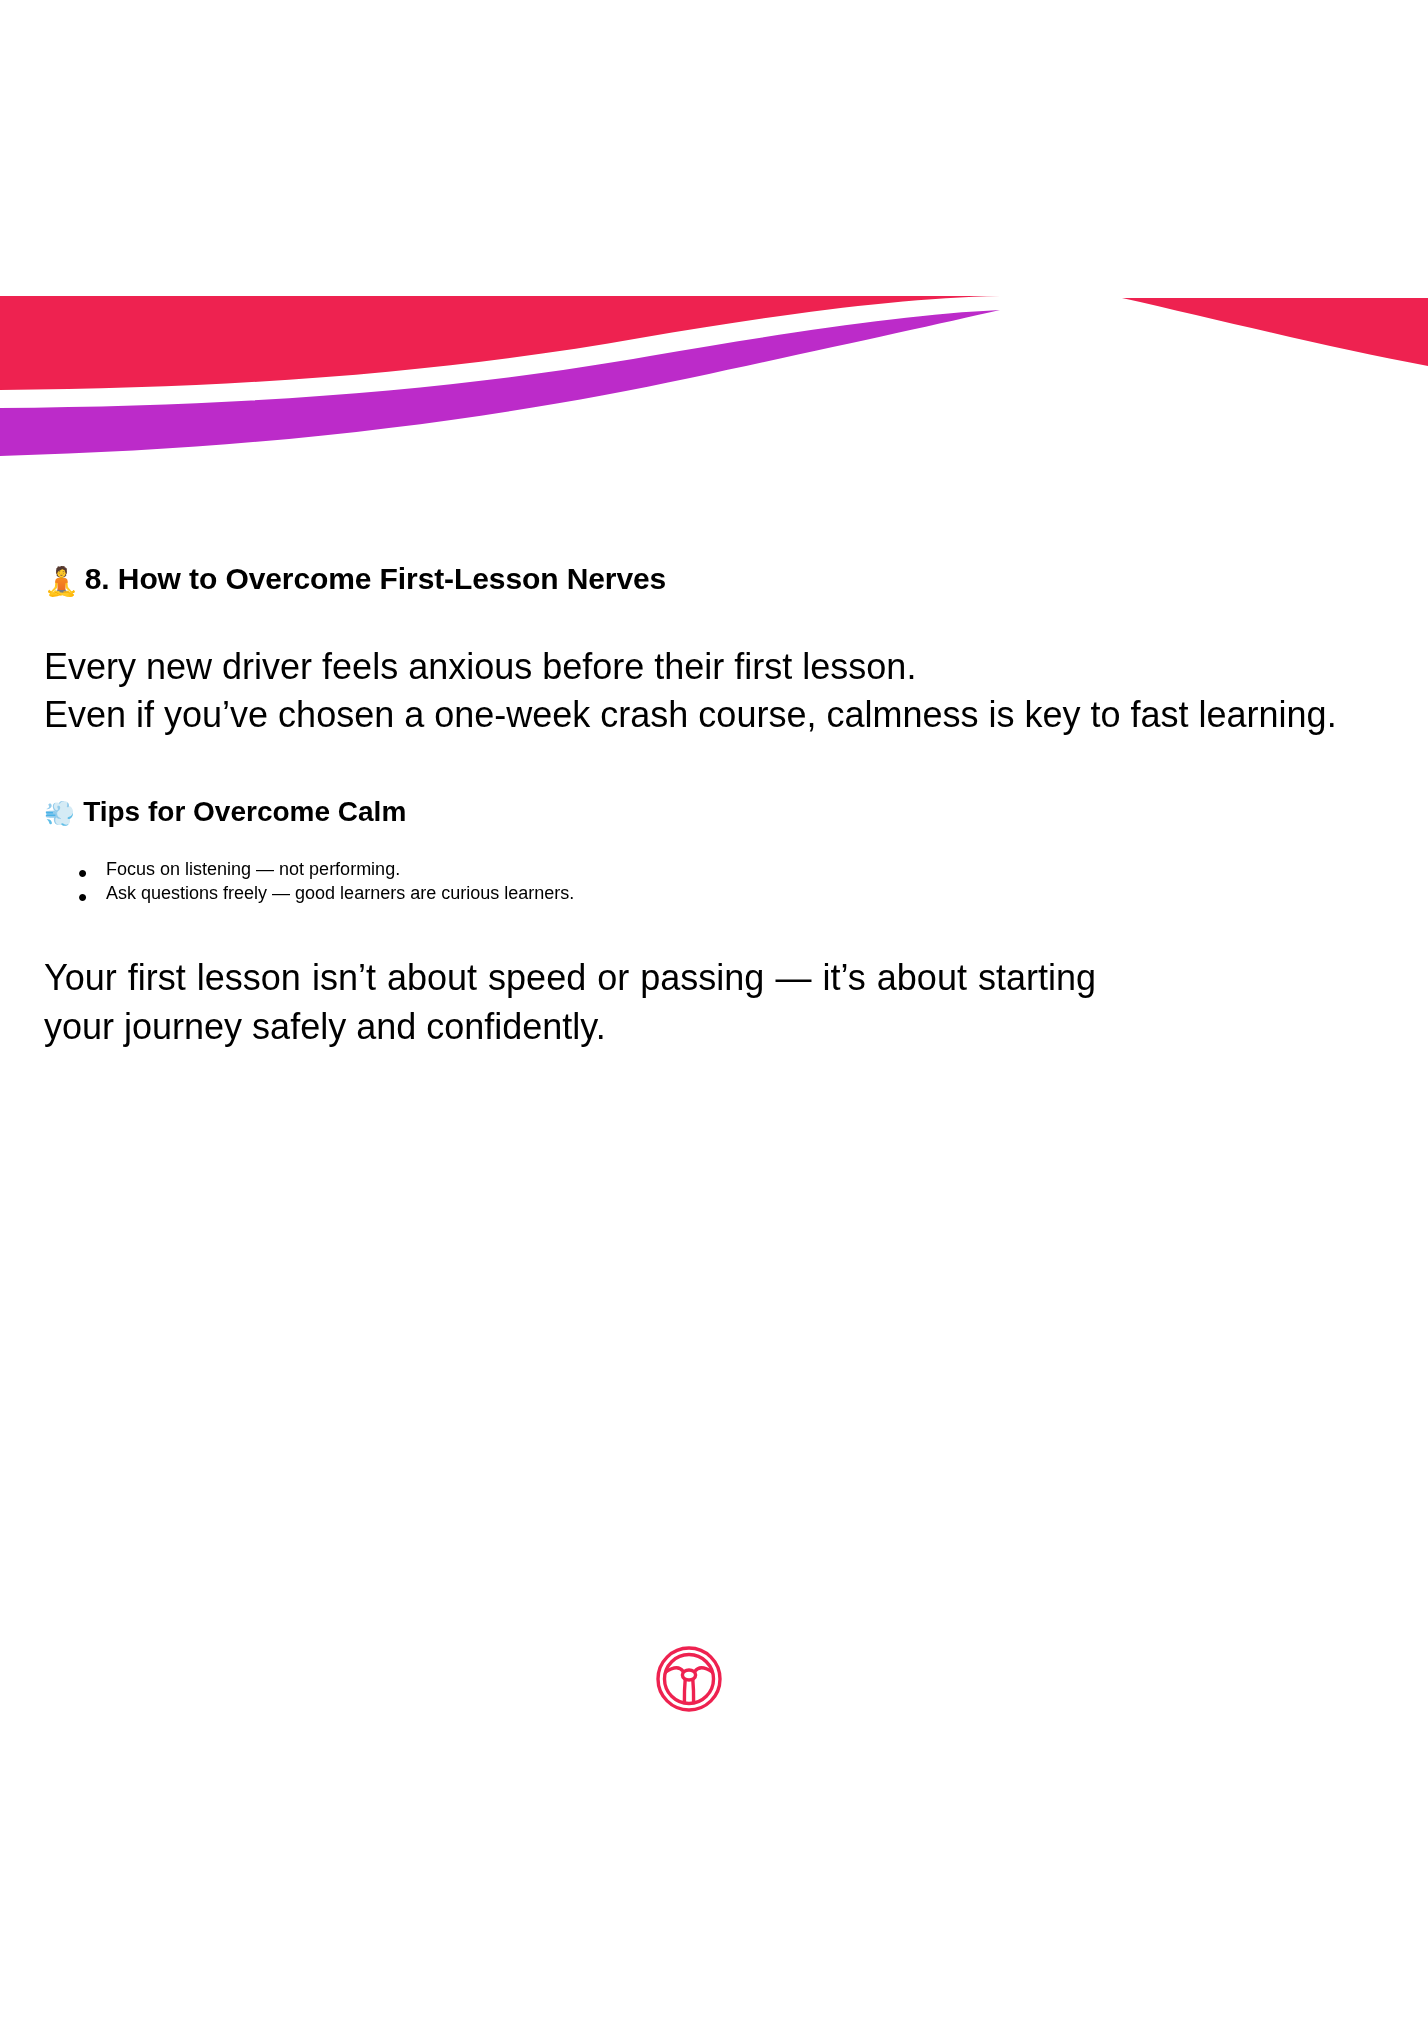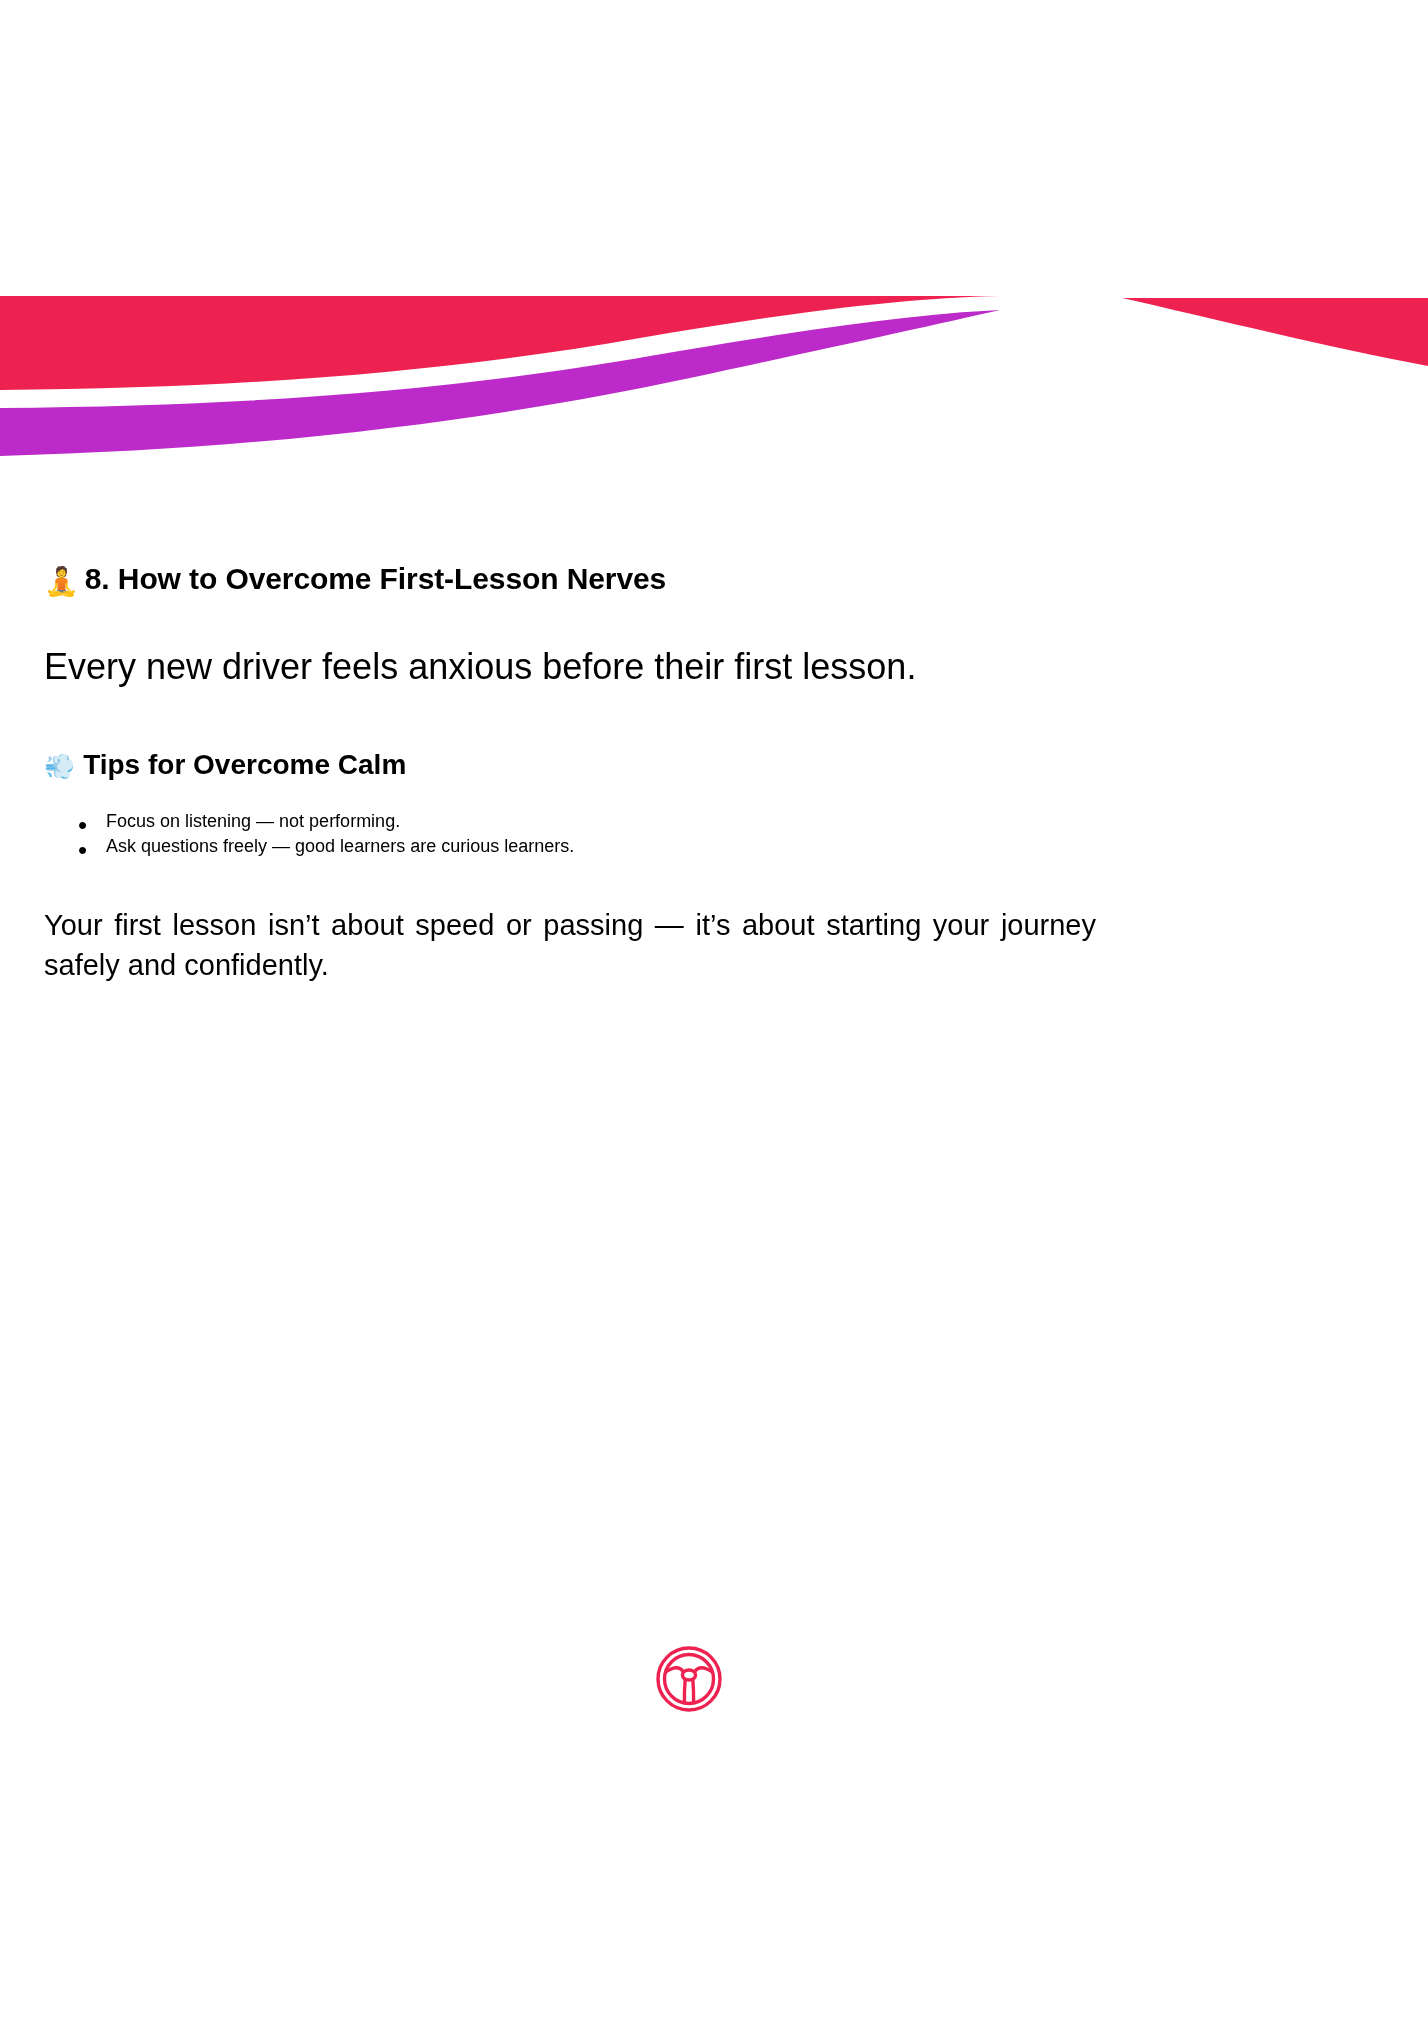--- a/index.html
+++ b/index.html
@@ -98,21 +98,21 @@
   .tips-list li::before {
     content: "\2022";
     position: absolute;
     left: -28px;
     top: -1px;
     font-size: 26px;
     line-height: 1.36;
   }
 
   .closing-par {
-    font-size: 29px;
+    font-size: 36px;
     line-height: 1.36;
     margin: 48px 0 0 0;
     text-align: justify;
     text-justify: inter-word;
     width: 1052px;
   }
 
   
   .footer-logo {
     position: absolute;
@@ -145,20 +145,21 @@
   </div>
 
   <div class="content">
 
     <h1 class="section-heading">
       <span class="emoji">🧘</span><span>8. How to Overcome First-Lesson Nerves</span>
     </h1>
 
     <p class="body-par">
       <span class="line">Every new driver feels anxious before their first lesson.</span>
+      <span class="line">Even if you’ve chosen a one-week crash course, calmness is key to fast learning.</span>
     </p>
 
     <h2 class="sub-heading">
       <span class="emoji">💨</span><span>Tips for Overcome Calm</span>
     </h2>
 
     <ul class="tips-list">
       <li>Focus on listening — not performing.</li>
       <li>Ask questions freely — good learners are curious learners.</li>
     </ul>

